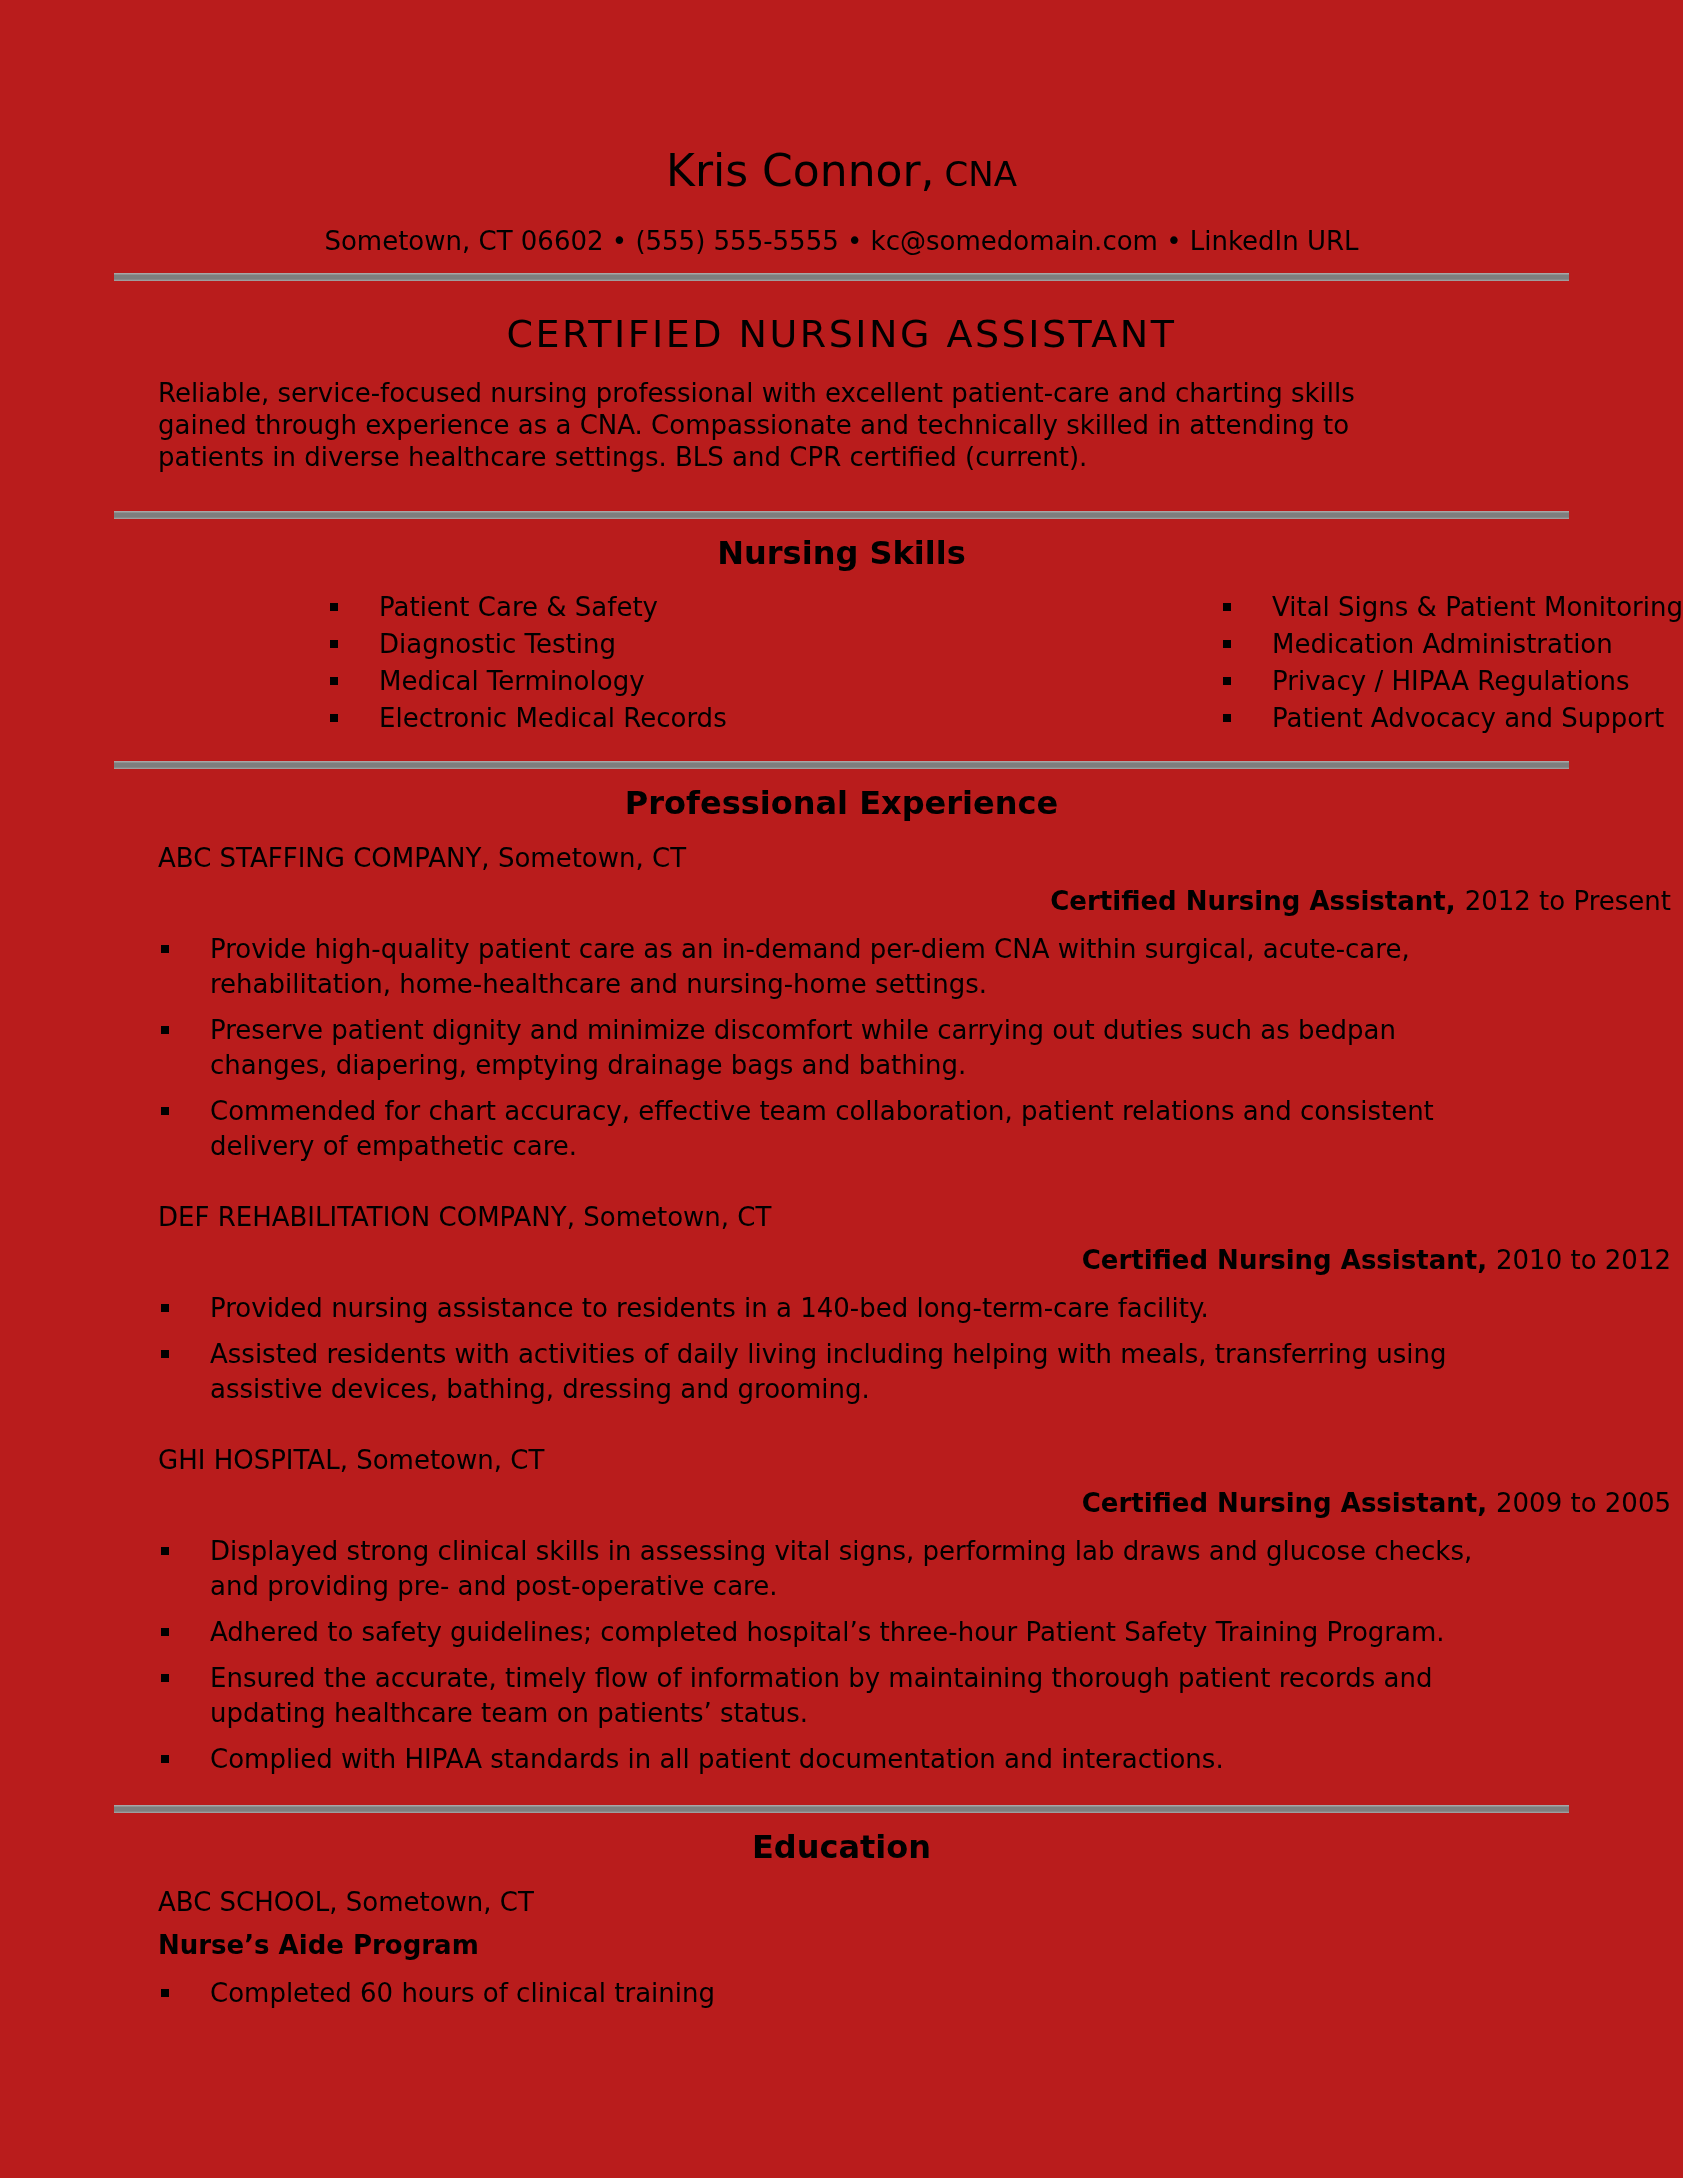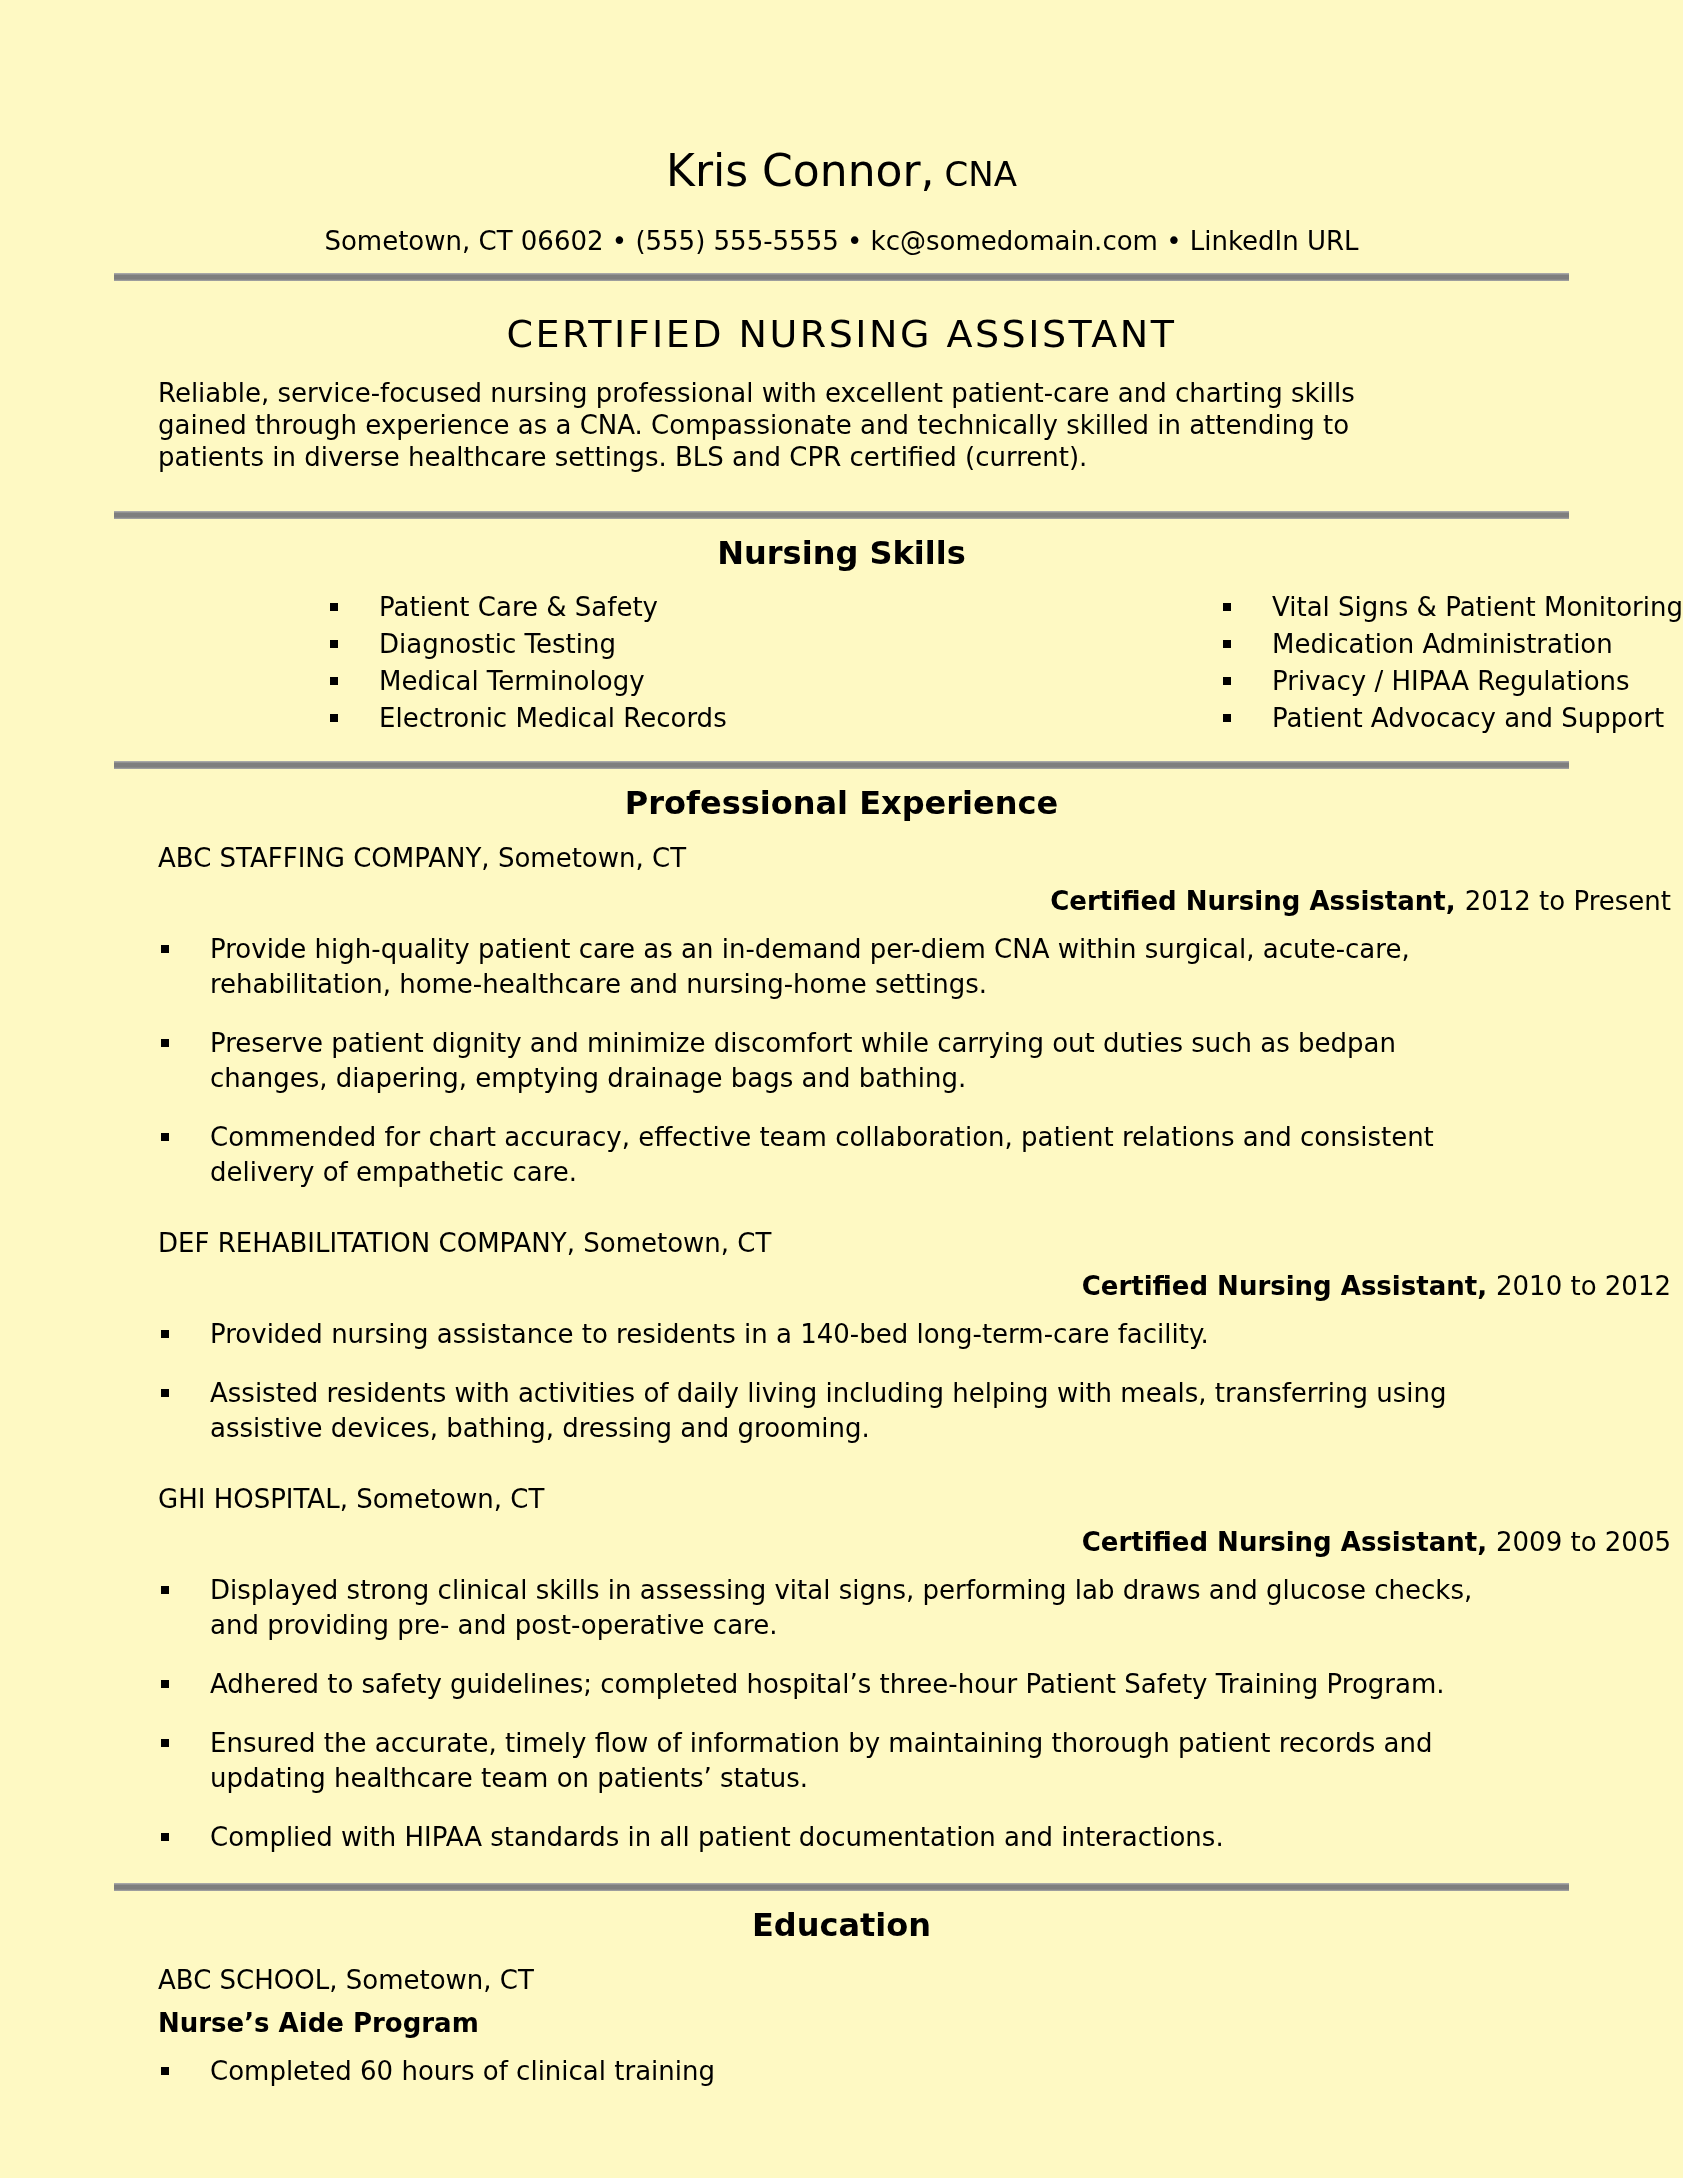--- a/index.html
+++ b/index.html
@@ -2,21 +2,21 @@
 <html><head>
 <meta charset="utf-8">
 <style>
   html, body { margin: 0; padding: 0; background: #ffffff; }
   .page {
     position: relative;
     width: 1683px;
     height: 2178px;
     box-sizing: border-box;
     padding-top: 144px;
-    background: #fef9c3;
+    background: #b91c1c;
     color: #000000;
     font-family: "DejaVu Sans", "Liberation Sans", sans-serif;
     overflow: hidden;
   }
   .name {
     text-align: center;
     font-size: 44px;
     line-height: 53px;
     font-weight: normal;
     margin: 0;
@@ -92,21 +92,21 @@
   }
   .role .rtitle { font-weight: bold; }
   .role .dates { margin-left: 9px; }
   .program {
     margin: 9px 0 0 158px;
     font-size: 26px;
     line-height: 34px;
     font-weight: bold;
   }
   ul.bullets { list-style: none; margin: 0; padding: 0 4px 0 161px; }
-  ul.bullets li { display: flex; margin-top: 24px; }
+  ul.bullets li { display: flex; margin-top: 11px; }
   ul.bullets li:first-child { margin-top: 14px; }
   ul.bullets .btxt {
     font-size: 26px;
     line-height: 35px;
     width: 1292px;
   }
   ul.bullets .sq { margin-top: 13px; }
 </style>
 </head>
 <body>

